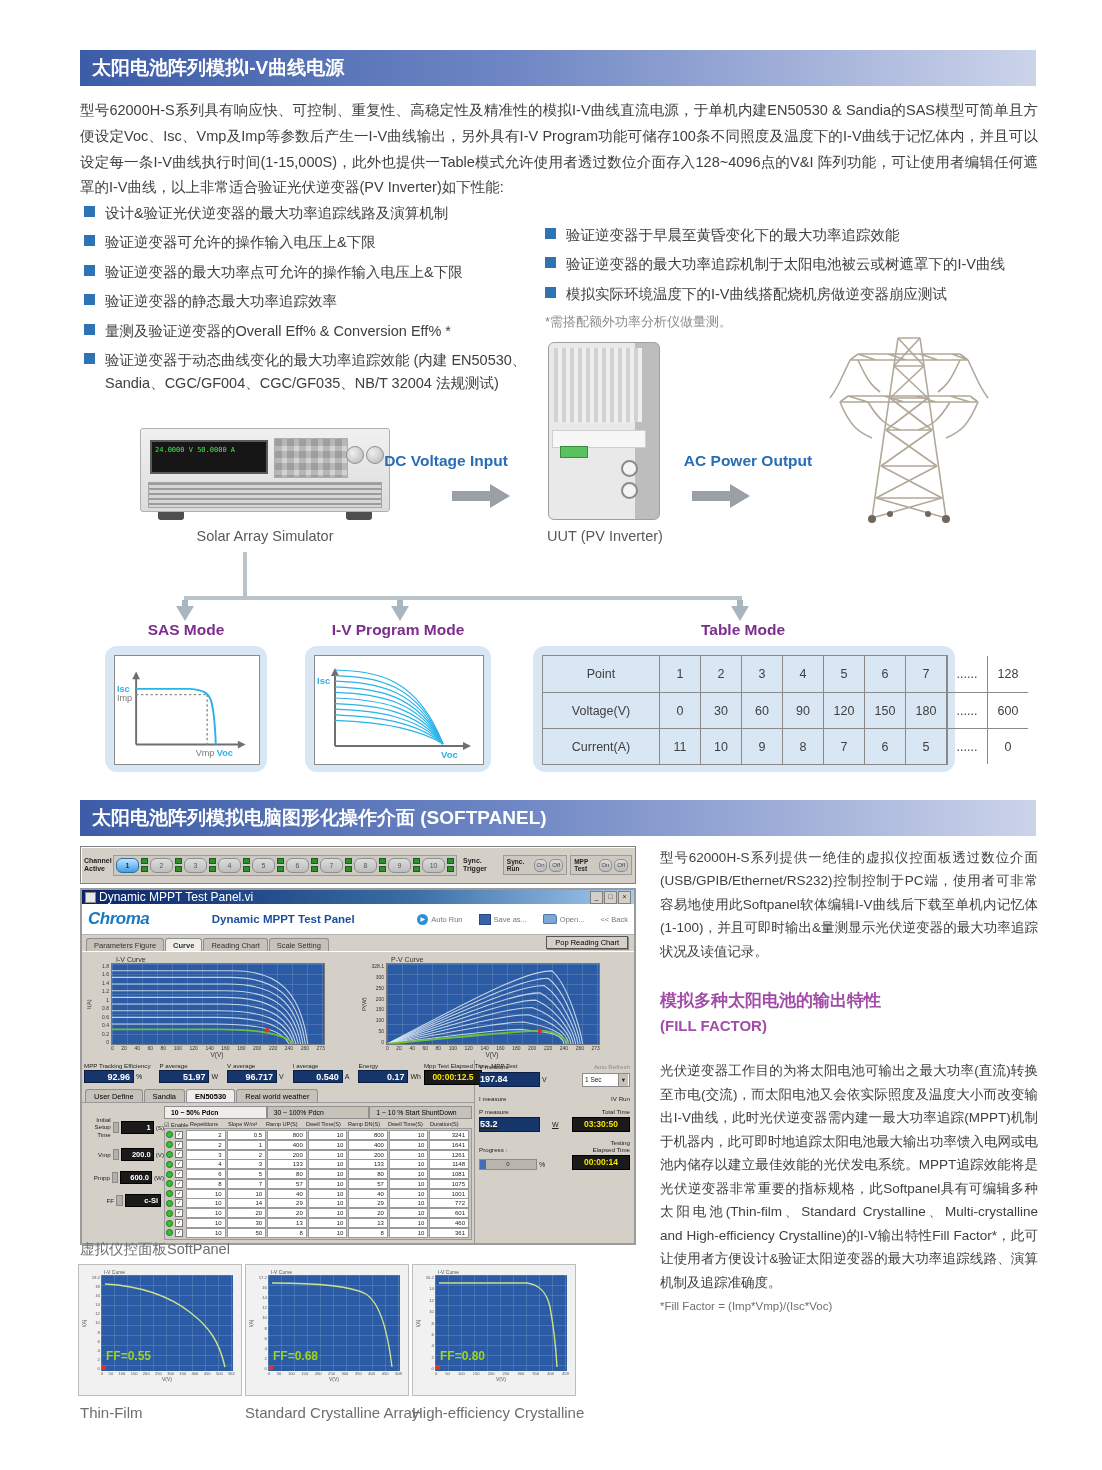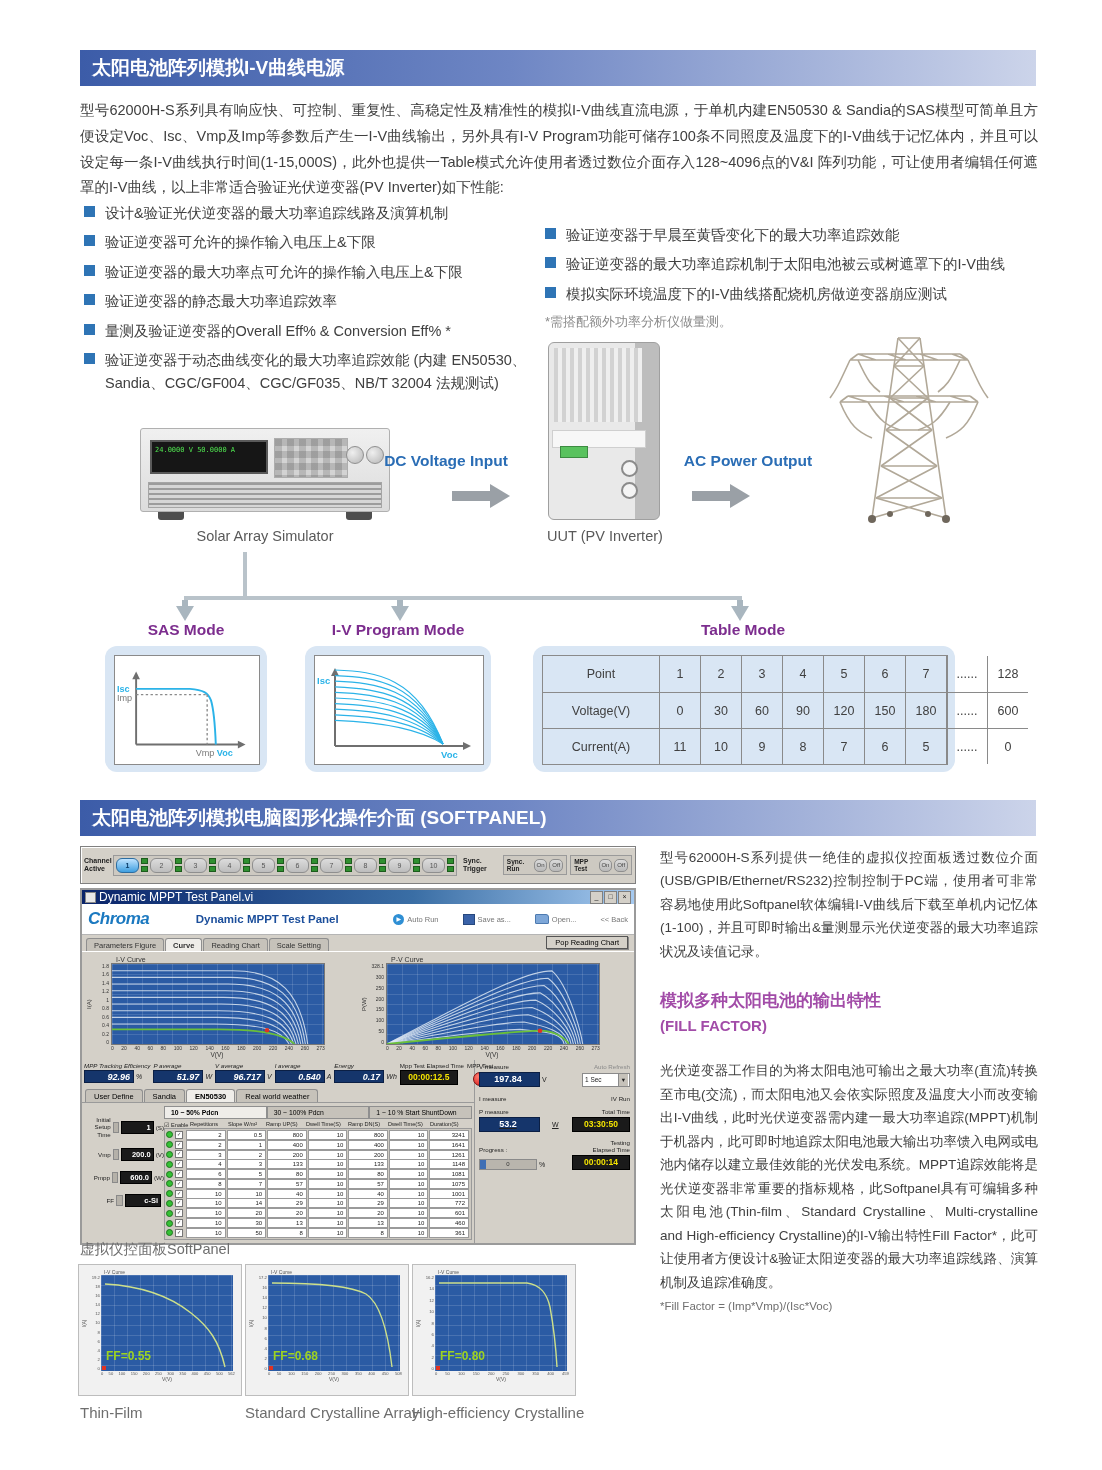--- a/index.html
+++ b/index.html
@@ -68,21 +68,21 @@
   .onoff{width:17px;height:13px;border-radius:5px;border:1px solid #8f8f8f;background:linear-gradient(#dadada,#b9b9b9);font-size:6px;color:#444;padding:0;}
   
   .vi-window{margin-top:4px;background:#d4d0c8;border:2px solid #9a9a9a;box-shadow:inset 1px 1px 0 #f5f5f5;}
   .vi-titlebar{height:14px;background:linear-gradient(90deg,#0a246a,#3a6ea5 60%,#a6caf0);display:flex;align-items:center;padding:0 3px;}
   .vi-titlebar .tico{width:9px;height:9px;background:#e8e8e8;border:1px solid #888;margin-right:3px;}
   .vi-titlebar .ttext{color:#fff;font-size:12px;flex:1;}
   .winbtn{width:11px;height:11px;background:#d4d0c8;border:1px solid #808080;font-size:7px;line-height:9px;text-align:center;color:#222;margin-left:1px;}
   .vi-header{height:30px;background:#fff;border-bottom:1px solid #b5b5b5;display:flex;align-items:center;padding:0 6px;gap:16px;}
   .chroma-logo{font-size:17px;font-weight:bold;font-style:italic;color:#1b79c0;letter-spacing:-0.5px;}
   .vi-title{flex:1;text-align:center;font-size:11.5px;font-weight:bold;color:#1b4e9b;}
-  .hbtn{display:flex;align-items:center;gap:3px;font-size:7.5px;color:#777;margin-left:8px;white-space:nowrap;}
+  .hbtn{display:flex;align-items:center;gap:3px;font-size:7.5px;color:#777;white-space:nowrap;}
   .ico-play{width:11px;height:11px;border-radius:50%;background:#2f8fd4;color:#fff;font-size:6px;line-height:11px;text-align:center;}
   .ico-save{width:10px;height:9px;background:#3a62a8;border:1px solid #27487e;}
   .ico-folder{width:12px;height:8px;background:#7ea7d8;border:1px solid #4d7ab0;border-radius:1px 3px 1px 1px;}
   .vi-tabs{display:flex;align-items:flex-end;height:16px;background:#d4d0c8;padding-left:4px;position:relative;}
   .vi-tab{font-size:7.5px;color:#333;background:#c6c2ba;border:1px solid #8f8f8f;border-bottom:none;border-radius:3px 3px 0 0;padding:2px 7px 1px;margin-right:1px;}
   .vi-tabs .vi-tab:nth-child(2){background:#efede9;font-weight:bold;}
   .pop-btn{position:absolute;right:6px;top:1px;font-size:7.5px;border:1px solid #555;background:#d4d0c8;padding:1px 8px;box-shadow:1px 1px 0 #888;}
   .vi-charts{display:flex;gap:6px;background:#d4d0c8;padding:4px 4px 2px;border-top:1px solid #fff;}
   .chart-box{width:270px;}
   .chart-title{font-size:7px;color:#333;margin-left:30px;}
@@ -133,21 +133,21 @@
   .g-ledcb{width:20px;display:flex;align-items:center;gap:2px;}
   .g-led{width:5px;height:5px;border-radius:50%;background:#35c135;border:1px solid #1d741d;display:inline-block;}
   .g-cb{width:6px;height:6px;border:1px solid #777;background:#fff;display:inline-block;font-size:5px;line-height:5px;text-align:center;color:#333;}
   .g-cb::before{content:"✓";}
   .g-cell{flex:1;height:8px;line-height:8px;background:#fff;border:1px solid #9a9a9a;font-size:6px;text-align:right;padding-right:3px;margin-right:1px;color:#222;}
   
   .vi-right{flex:1;padding:3px 4px;font-size:6.2px;color:#222;}
   .m-row{display:flex;justify-content:space-between;align-items:flex-end;margin-bottom:2px;}
   .m-label{font-size:6.2px;}
   .m-label.gray{color:#8a8a8a;}
-  .m-box{display:block;width:56px;height:13px;line-height:13px;background:#15356b;color:#fff;font-size:9px;font-weight:bold;text-align:center;padding-right:3px;border:1px solid #0b1f44;}
+  .m-box{display:block;width:56px;height:13px;line-height:13px;background:#15356b;color:#fff;font-size:9px;font-weight:bold;text-align:left;padding-right:3px;border:1px solid #0b1f44;}
   .m-unit{font-size:7px;}
   .dropdown{width:44px;height:12px;border:1px solid #8a8a8a;background:#fff;font-size:6.5px;line-height:12px;padding-left:2px;position:relative;}
   .dropdown::after{content:"▾";position:absolute;right:1px;top:0;background:#c6c2ba;width:9px;text-align:center;border-left:1px solid #8a8a8a;}
   .big-red{width:26px;height:26px;border-radius:50%;background:radial-gradient(circle at 35% 30%,#ff8577,#cf1410);border:2px solid #7c0c0c;}
   .on-btn{width:20px;height:10px;font-size:6px;border:1px solid #777;background:#d4d0c8;text-align:center;line-height:10px;margin:2px auto 0;}
   .pbar{width:56px;height:9px;background:#b9b5ad;border:1px solid #8a8a8a;position:relative;font-size:6px;text-align:center;line-height:9px;color:#333;}
   .pbar::before{content:"";position:absolute;left:0;top:0;width:6px;height:100%;background:#3f6fb5;}
   
   .rightcol{position:absolute;left:660px;top:846px;width:378px;font-size:13.5px;line-height:1.74;text-align:justify;color:#3f3f3f;}
   .ff-h1{color:#a24ca8;font-size:17px;font-weight:bold;margin-top:26px;line-height:1.4;}
@@ -611,21 +611,21 @@
               <span>273</span>
             </div>
           <div class="chart-xlab">V(V)</div>
         </div>
       </div>
 
       <div class="vi-body">
         <div class="vi-left">
 
           <div class="vi-status">
-            <span style="display:flex;gap:3px;font-style:italic;">
+            <span style="display:flex;gap:9px;">
 
             <span class="stat">
                 <span class="s-label">MPP Tracking Efficiency</span>
                 <span class="s-valrow">
                   <b class="s-box">92.96</b>
                   <span class="s-unit">%</span>
                 </span>
               </span>
                 <span class="stat">
                 <span class="s-label">P average</span>

